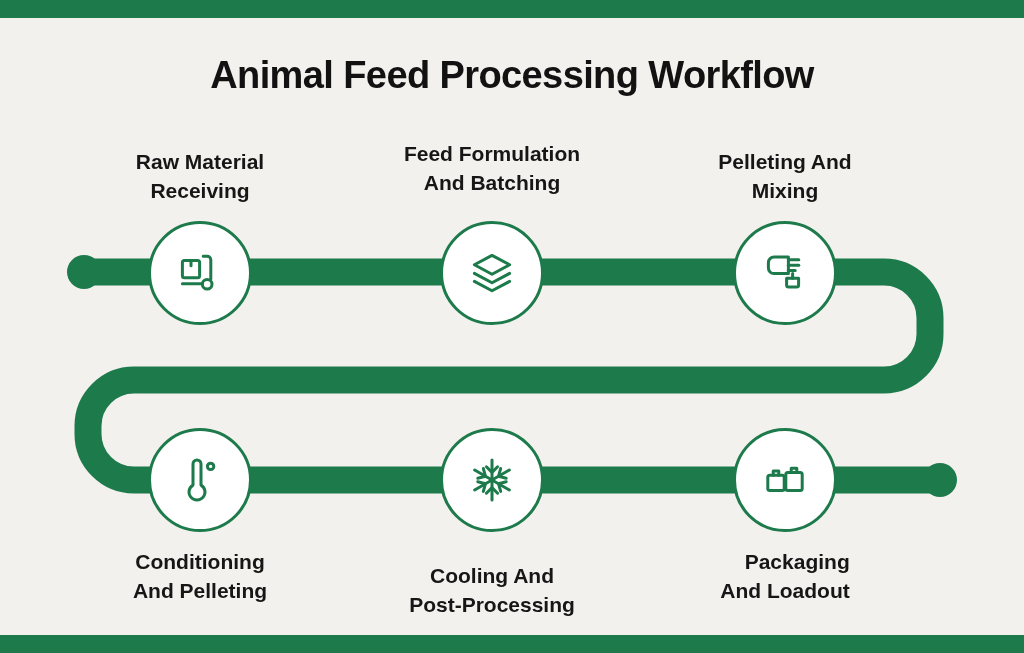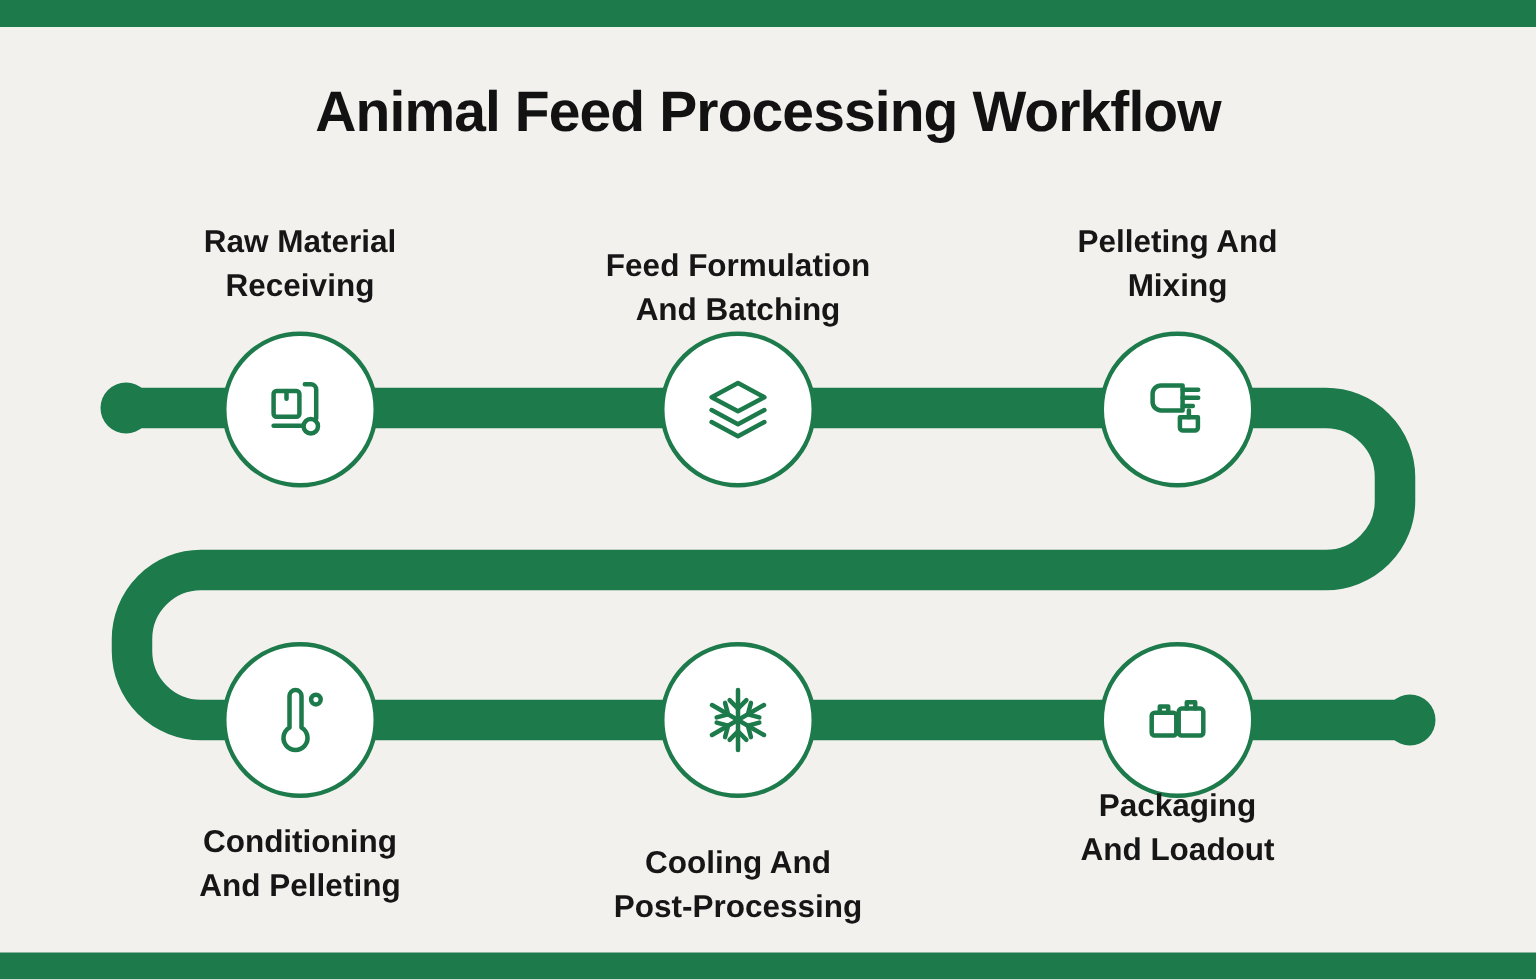--- a/index.html
+++ b/index.html
@@ -45,21 +45,21 @@
   <div class="title">Animal Feed Processing Workflow</div>
 
   <svg class="flow-svg" viewBox="0 0 1024 653">
     <path d="M 84 272 H 884 A 46 46 0 0 1 930 318 V 334 A 46 46 0 0 1 884 380 H 134 A 46 46 0 0 0 88 426 V 434 A 46 46 0 0 0 134 480 H 940" stroke="#1d7a4b" stroke-width="27" fill="none"></path>
     <circle cx="84" cy="272" r="17" fill="#1d7a4b"></circle>
     <circle cx="940" cy="480" r="17" fill="#1d7a4b"></circle>
   </svg>
 
   <div class="step-label top-row" style="left:60px; top:142px;">Raw Material
 Receiving</div>
-  <div class="step-label top-row" style="left:352px; top:158px;">Feed Formulation
+  <div class="step-label top-row" style="left:352px; top:134px;">Feed Formulation
 And Batching</div>
   <div class="step-label top-row" style="left:645px; top:142px;">Pelleting And
 Mixing</div>
 
   <div class="node-circle" style="left:148px; top:221px;">
     <svg viewBox="0 0 24 24">
       <rect x="3.2" y="5.8" width="8.6" height="8.6" rx="1"></rect>
       <path d="M7.5 5.8v2.6"></path>
       <path d="M13.6 3.6h2a1.8 1.8 0 0 1 1.8 1.8v9.6"></path>
       <circle cx="15.6" cy="17.6" r="2.4"></circle>
@@ -115,16 +115,16 @@
       <path d="M6.1 9.6V7.5h2.8v2.1"></path>
       <rect x="12.4" y="8.2" width="8.2" height="9" rx="1"></rect>
       <path d="M15.1 8.2V6.1h2.8v2.1"></path>
     </svg>
   </div>
 
   <div class="step-label bottom-row" style="left:60px; top:548px;">Conditioning
 And Pelleting</div>
   <div class="step-label bottom-row" style="left:352px; top:562px;">Cooling And
 Post-Processing</div>
-  <div class="step-label bottom-row" style="left:645px; top:524px;">Packaging
+  <div class="step-label bottom-row" style="left:645px; top:548px;text-align:right;">Packaging
 And Loadout</div>
 
 </div>
 
 </body></html>

